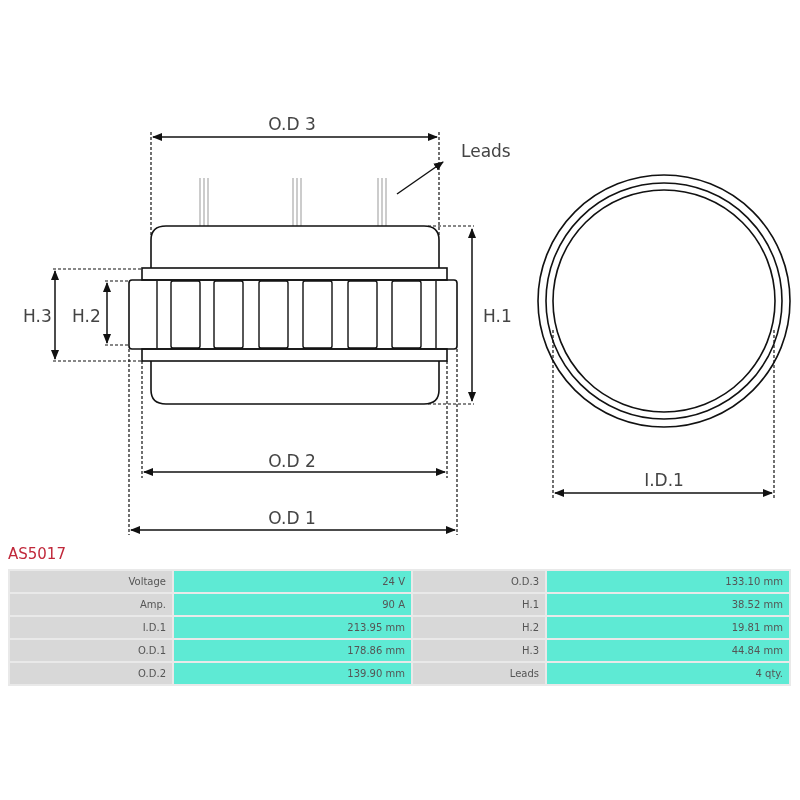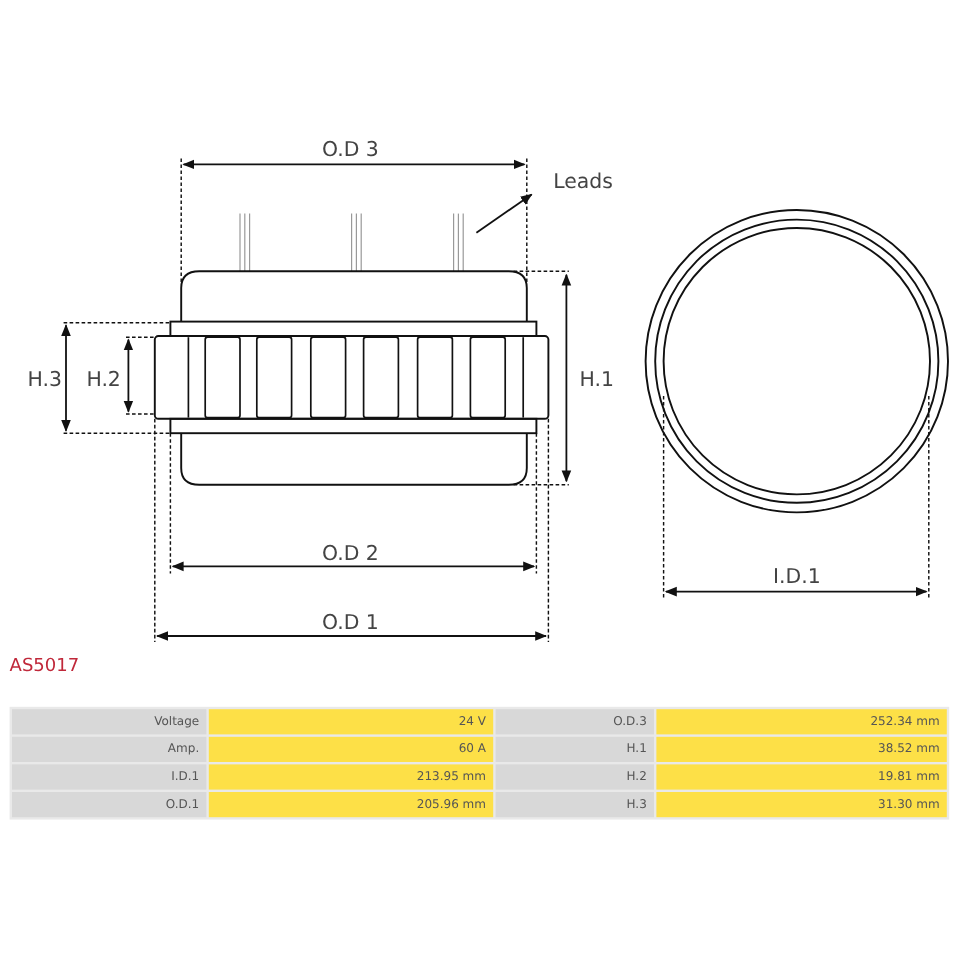--- a/index.html
+++ b/index.html
@@ -1,23 +1,23 @@
 <!DOCTYPE html>
 <html><head>
 <meta charset="utf-8">
 <style>
   html, body { margin:0; padding:0; background:#ffffff; }
   body { width:800px; height:800px; position:relative; overflow:hidden; font-family:"DejaVu Sans", sans-serif; }
   #diagram { position:absolute; left:0; top:0; width:800px; height:545px; }
   .lbl { font-family:"DejaVu Sans", sans-serif; font-size:17px; fill:#444; }
   #title { position:absolute; left:8px; top:545px; font-size:15px; color:#c0283a; font-family:"DejaVu Sans", sans-serif;text-align:right; }
-  #specs { position:absolute; left:8px; top:569px; width:783px; border-collapse:separate; border-spacing:2px; background:#e9e9e9;margin-top:20px; }
+  #specs { position:absolute; left:8px; top:569px; width:783px; border-collapse:separate; border-spacing:2px; background:#e9e9e9; }
   #specs td { height:21px; font-size:10px; color:#555; text-align:right; padding:0 6px; font-family:"DejaVu Sans", sans-serif; }
   #specs td.k { background:#d8d8d8; }
-  #specs td.v { background:#fde047; }
+  #specs td.v { background:#5eead4; }
 </style>
 </head>
 <body>
 
 <svg id="diagram" viewBox="0 0 800 545" xmlns="http://www.w3.org/2000/svg">
   <defs>
     <marker id="ar" markerWidth="10" markerHeight="10" refX="9" refY="5" orient="auto" markerUnits="userSpaceOnUse">
       <path d="M0,1 L10,5 L0,9 z" fill="#111"></path>
     </marker>
     <marker id="al" markerWidth="10" markerHeight="10" refX="1" refY="5" orient="auto" markerUnits="userSpaceOnUse">
@@ -112,34 +112,40 @@
 </svg>
 
 <div id="title">AS5017</div>
 
 <table id="specs">
   <tbody>
     <tr>
       <td class="k" style="width:150px">Voltage</td>
       <td class="v" style="width:225px">24 V</td>
       <td class="k" style="width:120px">O.D.3</td>
-      <td class="v">252.34 mm</td>
+      <td class="v">133.10 mm</td>
     </tr>
     <tr>
       <td class="k">Amp.</td>
-      <td class="v">60 A</td>
+      <td class="v">90 A</td>
       <td class="k">H.1</td>
       <td class="v">38.52 mm</td>
     </tr>
     <tr>
       <td class="k">I.D.1</td>
       <td class="v">213.95 mm</td>
       <td class="k">H.2</td>
       <td class="v">19.81 mm</td>
     </tr>
     <tr>
       <td class="k">O.D.1</td>
-      <td class="v">205.96 mm</td>
+      <td class="v">178.86 mm</td>
       <td class="k">H.3</td>
-      <td class="v">31.30 mm</td>
+      <td class="v">44.84 mm</td>
+    </tr>
+    <tr>
+      <td class="k">O.D.2</td>
+      <td class="v">139.90 mm</td>
+      <td class="k">Leads</td>
+      <td class="v">4 qty.</td>
     </tr>
   </tbody>
 </table>
 
 </body></html>

